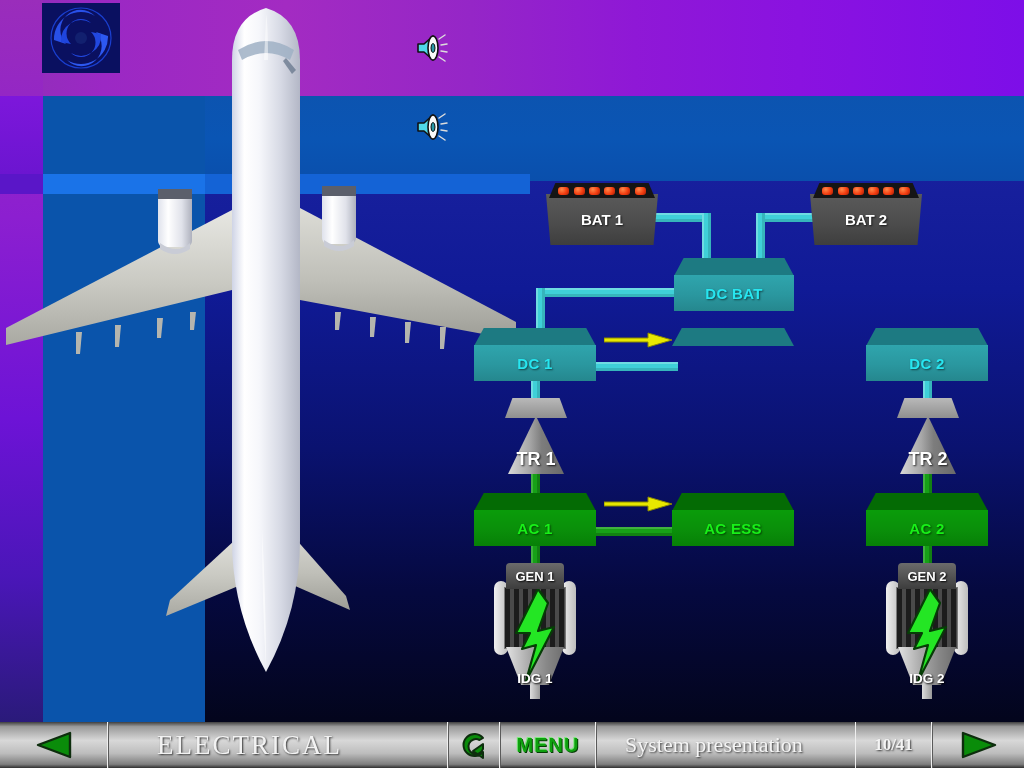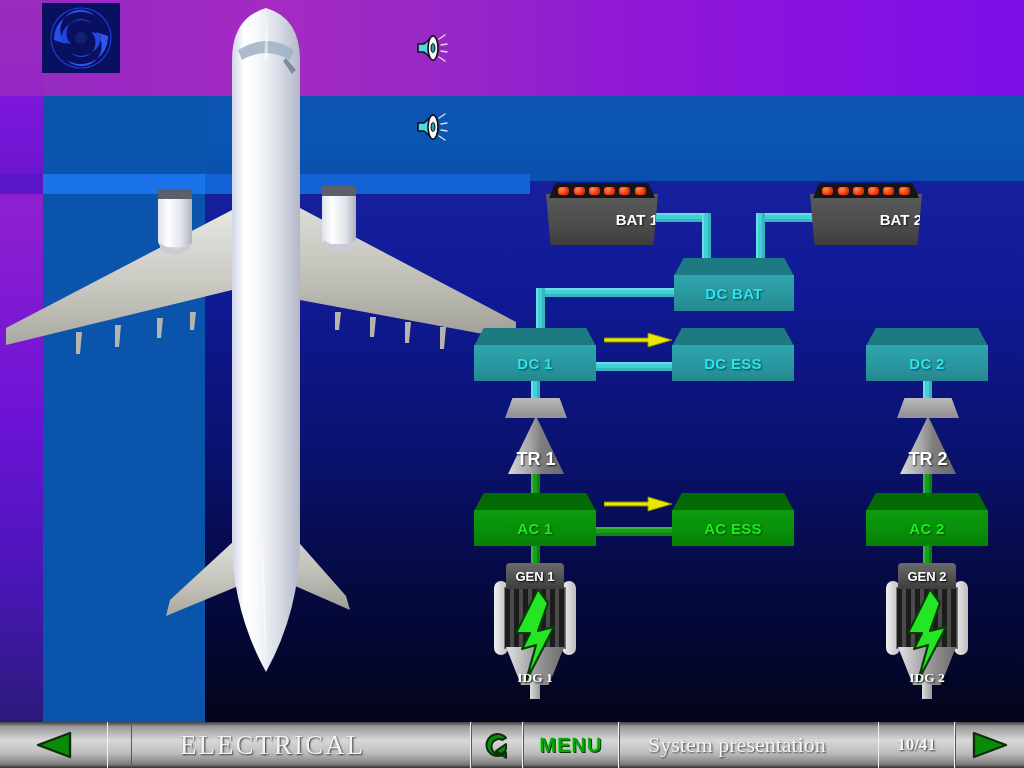--- a/index.html
+++ b/index.html
@@ -77,21 +77,21 @@
     text-shadow:1px 1px 2px rgba(0,0,0,.55);letter-spacing:.3px;}
   .box3d.green .top{background:#046b04;}
   .box3d.green .face{background:linear-gradient(180deg,#0a9c0a 0%,#0a8f0a 55%,#078007 100%);}
   .box3d.green .face span{color:#18f018;}
 
   
   .batt{position:absolute;width:112px;height:62px;}
   .batt .body{position:absolute;left:0;top:11px;width:100%;height:51px;
     background:linear-gradient(180deg,#5a5a5a 0%,#4d4d4d 55%,#3e3e3e 100%);
     clip-path:polygon(0 0,100% 0,96% 100%,4% 100%);
-    display:flex;align-items:center;justify-content:flex-end;}
+    display:flex;align-items:center;justify-content:center;}
   .batt .lid{position:absolute;left:3px;top:0;width:106px;height:15px;
     background:#151515;clip-path:polygon(6% 0,94% 0,100% 100%,0 100%);
     display:flex;align-items:center;justify-content:space-evenly;padding:0 5px;box-sizing:border-box;}
   .batt .cell{width:11px;height:8px;border-radius:3px;
     background:radial-gradient(circle at 35% 30%,#ff8a4a 0%,#f23c10 55%,#a51f05 100%);}
   .batt .body span{color:#fff;font-size:15px;font-weight:bold;
     text-shadow:1px 1px 2px rgba(0,0,0,.7);}
 
   
   .tr{position:absolute;width:62px;height:76px;}
@@ -115,21 +115,21 @@
     display:flex;align-items:center;justify-content:center;z-index:3;}
   .idg .cap span{color:#fff;font-size:13px;font-weight:bold;text-shadow:1px 1px 2px #000;}
   .idg .barrel{position:absolute;left:10px;top:24px;width:62px;height:62px;
     background:repeating-linear-gradient(90deg,#1c1c1c 0 5px,#4a4a4a 5px 9px);
     border:1px solid #7a7a7a;box-sizing:border-box;}
   .idg .nose{position:absolute;left:12px;top:84px;width:58px;height:38px;
     background:linear-gradient(90deg,#e2e2e2 0%,#a9a9a9 40%,#888 70%,#6e6e6e 100%);
     clip-path:polygon(0 0,100% 0,74% 100%,26% 100%);
     display:flex;align-items:flex-end;justify-content:center;}
   .idg .lbl{position:absolute;left:0;bottom:2px;width:100%;text-align:center;
-    color:#fff;font-size:13.5px;font-weight:bold;text-shadow:1px 1px 2px #000;z-index:4;font-family:Liberation Serif, serif;}
+    color:#fff;font-size:13.5px;font-weight:bold;text-shadow:1px 1px 2px #000;z-index:4;}
   .idg .bolt{position:absolute;left:14px;top:24px;width:54px;height:96px;z-index:2;}
   .idg .stub{position:absolute;left:36px;top:118px;width:10px;height:18px;
     background:linear-gradient(90deg,#ddd,#999);}
 
   
   .yarrow{position:absolute;height:18px;}
 
   
   .bar{position:absolute;left:0;top:722px;width:1024px;height:46px;
     background:linear-gradient(180deg,#3f3f3f 0%,#9a9a9a 10%,#d8d8d8 40%,#bdbdbd 68%,#7d7d7d 92%,#2f2f2f 100%);
@@ -321,23 +321,20 @@
       </div>
     </div>
     <div class="box3d" style="left:474px;top:328px;width:122px;height:53px;">
       <div class="top"></div>
       <div class="face">
         <span>DC 1</span>
       </div>
     </div>
     <div class="box3d" style="left:672px;top:328px;width:122px;height:53px;">
       <div class="top"></div>
-      <div class="face">
-        <span>DC ESS</span>
-      </div>
     </div>
     <div class="box3d" style="left:866px;top:328px;width:122px;height:53px;">
       <div class="top"></div>
       <div class="face">
         <span>DC 2</span>
       </div>
     </div>
 
     <div class="tr" style="left:505px;top:398px;">
       <div class="plate"></div>
@@ -407,21 +404,21 @@
   </div>
 
   <div class="bar">
 
     <div class="barcell first" style="width:108px;">
       <svg width="44" height="30" viewBox="0 0 44 30">
         <path d="M38 3 L38 27 L6 15 Z" fill="#0a8c0a" stroke="#0d2d0d" stroke-width="2.4" stroke-linejoin="round"></path>
       </svg>
     </div>
 
-    <div class="barcell" style="width:340px;justify-content:flex-start;padding-left:48px;margin-left:23px;">
+    <div class="barcell" style="width:340px;justify-content:flex-start;padding-left:48px;">
       <span class="title">ELECTRICAL</span>
     </div>
 
     <div class="barcell" style="width:52px;">
       <svg width="30" height="32" viewBox="0 0 30 32">
         <path d="M24 9 A11 11 0 1 0 24 23 L24 29 L14 22 L24 15 L24 20 A7.5 7.5 0 1 1 20.5 11 Z" fill="#0a8c0a" stroke="#0d2d0d" stroke-width="2" stroke-linejoin="round"></path>
       </svg>
     </div>
 
     <div class="barcell" style="width:96px;">

